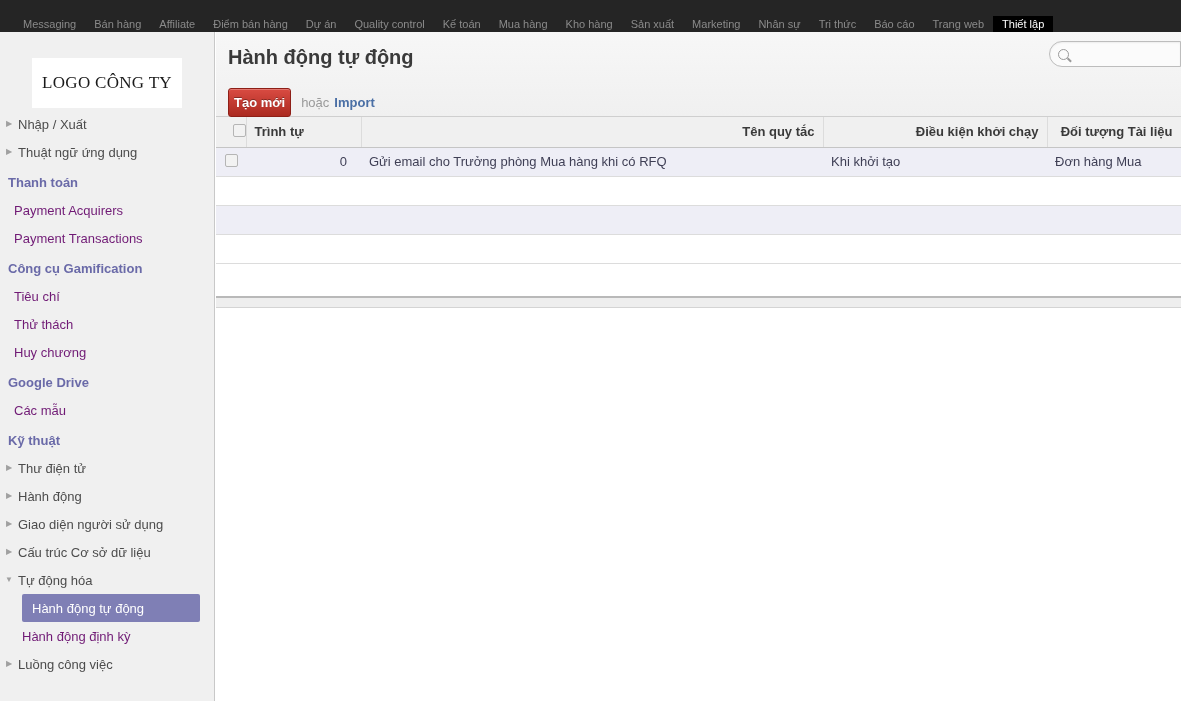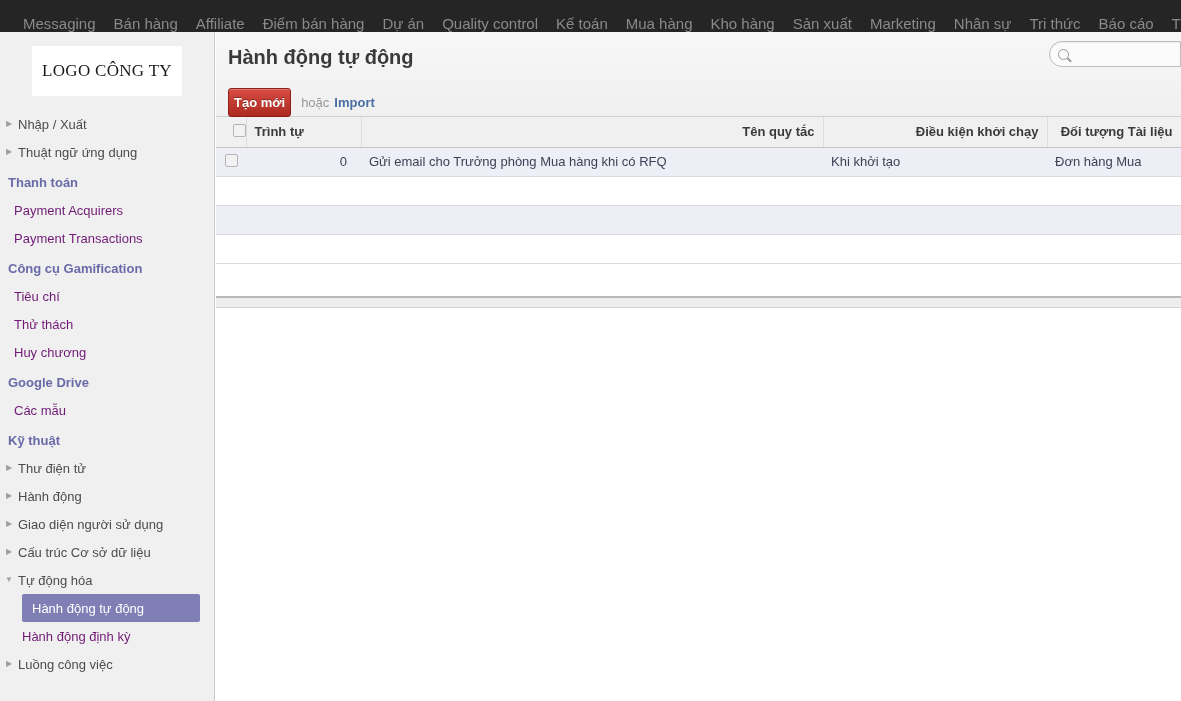--- a/index.html
+++ b/index.html
@@ -20,41 +20,41 @@
     background: #252525;
     display: flex; align-items: stretch;
     padding-left: 14px;
     white-space: nowrap;
     overflow: hidden;
   }
   .nav-item {
     display: flex; align-items: center;
     padding: 0 9px;
     color: #8a8a8a;
-    font-size: 15px;
+    font-size: 11px;
     line-height: 32px;
     cursor: pointer;
     user-select: none;
     margin-top: 16px;
   }
   .nav-item.active {
     background: #000000;
     color: #ffffff;
   }
 
   
   #sidebar {
     position: absolute; top: 32px; left: 0;
     width: 215px; height: 669px;
     background: #f0f0f0;
     border-right: 1px solid #c8c8c8;
     overflow: hidden;
   }
   #logo-box {
-    margin: 14px auto 0 auto;
+    margin: 26px auto 0 auto;
     width: 150px; height: 50px;
     background: #ffffff;
     display: flex; align-items: center; justify-content: center;
     font-family: "Liberation Serif", serif;
     font-size: 17px;
     color: #1a1a1a;
     letter-spacing: 0.3px;
   }
   #sidebar-scroll {
     position: absolute;

